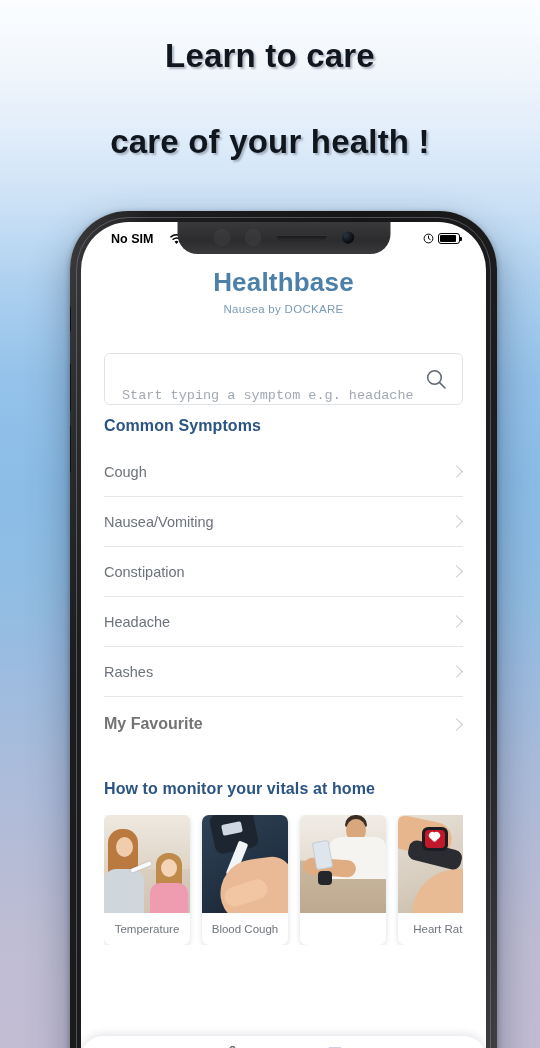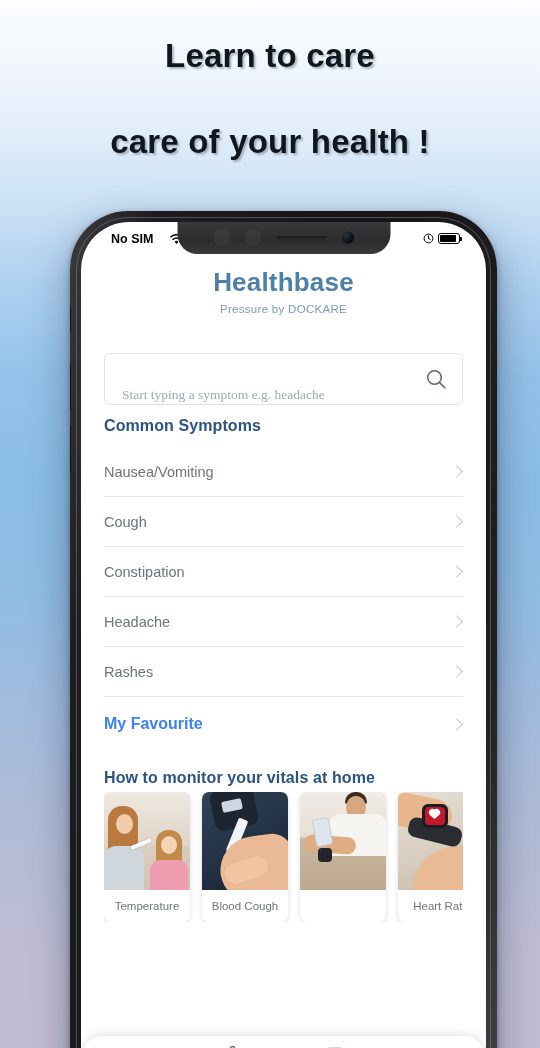--- a/index.html
+++ b/index.html
@@ -180,38 +180,38 @@
     border-radius: 6px;
     background: #fff;
     display: flex;
     align-items: center;
     padding: 0 14px 0 17px;
   }
   .search-input {
     flex: 1;
     border: none;
     outline: none;
-    font-family: Liberation Serif, serif;
+    font-family: Liberation Mono, monospace;
     font-size: 13.5px;
     color: #3c4550;
     background: transparent;
     margin-top: 32px;
   }
   .search-input::placeholder { color: #a2a9b2; }
   .search-icon { width: 24px; height: 24px; flex: none; color: #5c6470; }
 
   
   .section-title {
     font-size: 16px;
     font-weight: 700;
     color: #2b5484;
     letter-spacing: 0.1px;
   }
   .section-title.symptoms { margin-top: 12px; }
-  .section-title.vitals { margin-top: 18px; margin-bottom: 2px; }
+  .section-title.vitals { margin-top: 29px; margin-bottom: 2px; }
 
   
   .symptom-list { margin-top: 12px; }
   .symptom-row {
     height: 50px;
     display: flex;
     align-items: center;
     justify-content: space-between;
     border-bottom: 1px solid #e4e6e9;
     cursor: pointer;
@@ -221,25 +221,25 @@
     border-top: 1.4px solid #c3c7cc; border-right: 1.4px solid #c3c7cc;
     transform: rotate(45deg); }
 
   .fav-row {
     height: 54px;
     display: flex;
     align-items: center;
     justify-content: space-between;
     cursor: pointer;
   }
-  .fav-label { font-size: 16px; font-weight: 700; color: #3b82f6; }
+  .fav-label { font-size: 16px; font-weight: 700; color: #737373; }
 
   
   .vitals-scroll {
-    margin-top: 5px;
+    margin-top: 17px;
     display: flex;
     gap: 12px;
     overflow: hidden;
   }
   .vital-card {
     flex: none;
     width: 86px;
     background: #fff;
     border-radius: 7px;
     box-shadow: 0 1px 5px rgba(30,45,70,0.17);
@@ -394,42 +394,42 @@
           <path d="M10 5.4V10l3 1.8" fill="none" stroke="#000" stroke-width="1.8" stroke-linecap="round"></path>
         </svg>
         <div class="battery">
           <div class="battery-fill" style="width:92%"></div>
         </div>
       </div>
     </div>
 
     <div class="app-header">
       <div class="app-title">Healthbase</div>
-      <div class="app-sub">Pressure by DOCKARE</div>
+      <div class="app-sub">Nausea by DOCKARE</div>
     </div>
 
     <div class="content">
 
       <div class="searchbar">
         <input class="search-input" type="text" placeholder="Start typing a symptom e.g. headache" style="">
         <svg class="search-icon" viewBox="0 0 24 24" fill="none" stroke="currentColor" stroke-width="1.5">
           <circle cx="10.5" cy="10.5" r="6.8"></circle>
           <line x1="15.6" y1="15.6" x2="21" y2="21" stroke-linecap="round"></line>
         </svg>
       </div>
 
       <div class="section-title symptoms">Common Symptoms</div>
 
       <div class="symptom-list">
         <div class="symptom-row">
+          <span class="symptom-label">Cough</span>
+          <span class="chev"></span>
+        </div>
+        <div class="symptom-row">
           <span class="symptom-label">Nausea/Vomiting</span>
-          <span class="chev"></span>
-        </div>
-        <div class="symptom-row">
-          <span class="symptom-label">Cough</span>
           <span class="chev"></span>
         </div>
         <div class="symptom-row">
           <span class="symptom-label">Constipation</span>
           <span class="chev"></span>
         </div>
         <div class="symptom-row">
           <span class="symptom-label">Headache</span>
           <span class="chev"></span>
         </div>

